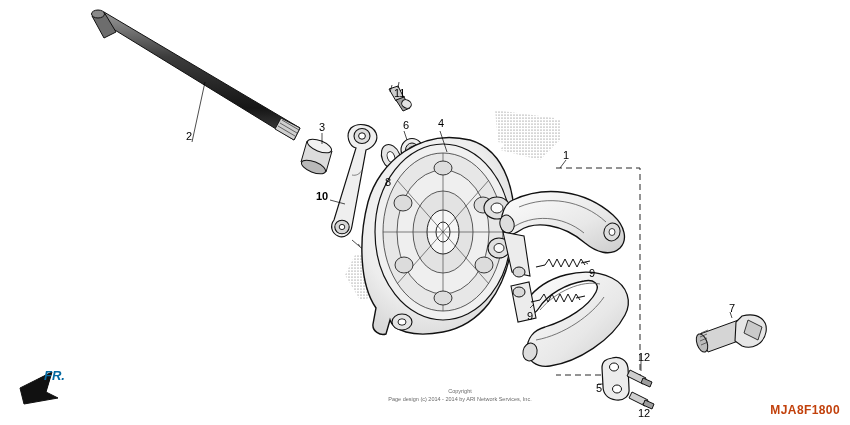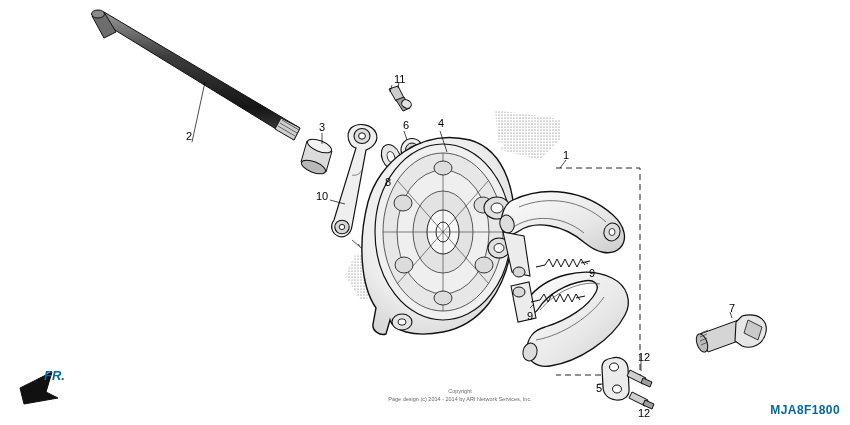--- a/index.html
+++ b/index.html
@@ -33,21 +33,21 @@
     line-height: 11px;
     white-space: nowrap;
   }
   .partcode {
     position: absolute;
     right: 10px;
     bottom: 8px;
     font-family: "Liberation Sans", sans-serif;
     font-size: 12px;
     letter-spacing: 0.4px;
-    color: #0369a1;
+    color: #c2410c;
     font-weight: bold;
     margin-top: 24px;
   }
   .copyright {
     position: absolute;
     left: 330px;
     bottom: 22px;
     width: 260px;
     text-align: center;
     font-family: "Liberation Sans", sans-serif;
@@ -272,26 +272,26 @@
     </g>
 
     <g>
       <path d="M20,388 L52,372 L46,392 L58,398 L24,404 Z" fill="#111" stroke="#111" stroke-width="1"></path>
       <path d="M38,379 L52,372 L46,392 Z" fill="#111"></path>
     </g>
   </svg>
 
   <div class="callout" style="left:186px; top:131px;">2</div>
   <div class="callout" style="left:319px; top:122px;">3</div>
-  <div class="callout" style="left:394px; top:74px;">11</div>
+  <div class="callout" style="left:394px; top:88px;">11</div>
   <div class="callout" style="left:403px; top:120px;">6</div>
   <div class="callout" style="left:438px; top:118px;">4</div>
   <div class="callout" style="left:563px; top:150px;">1</div>
   <div class="callout" style="left:385px; top:177px;">8</div>
-  <div class="callout" style="left:316px; top:191px;">10</div>
+  <div class="callout" style="left:316px; top:191px;font-weight:bold;">10</div>
   <div class="callout" style="left:589px; top:268px;">9</div>
   <div class="callout" style="left:527px; top:311px;">9</div>
   <div class="callout" style="left:729px; top:303px;">7</div>
   <div class="callout" style="left:638px; top:352px;">12</div>
   <div class="callout" style="left:596px; top:383px;">5</div>
   <div class="callout" style="left:638px; top:408px;">12</div>
 
   <div class="fr-label">FR.</div>
 
   <div class="copyright">

